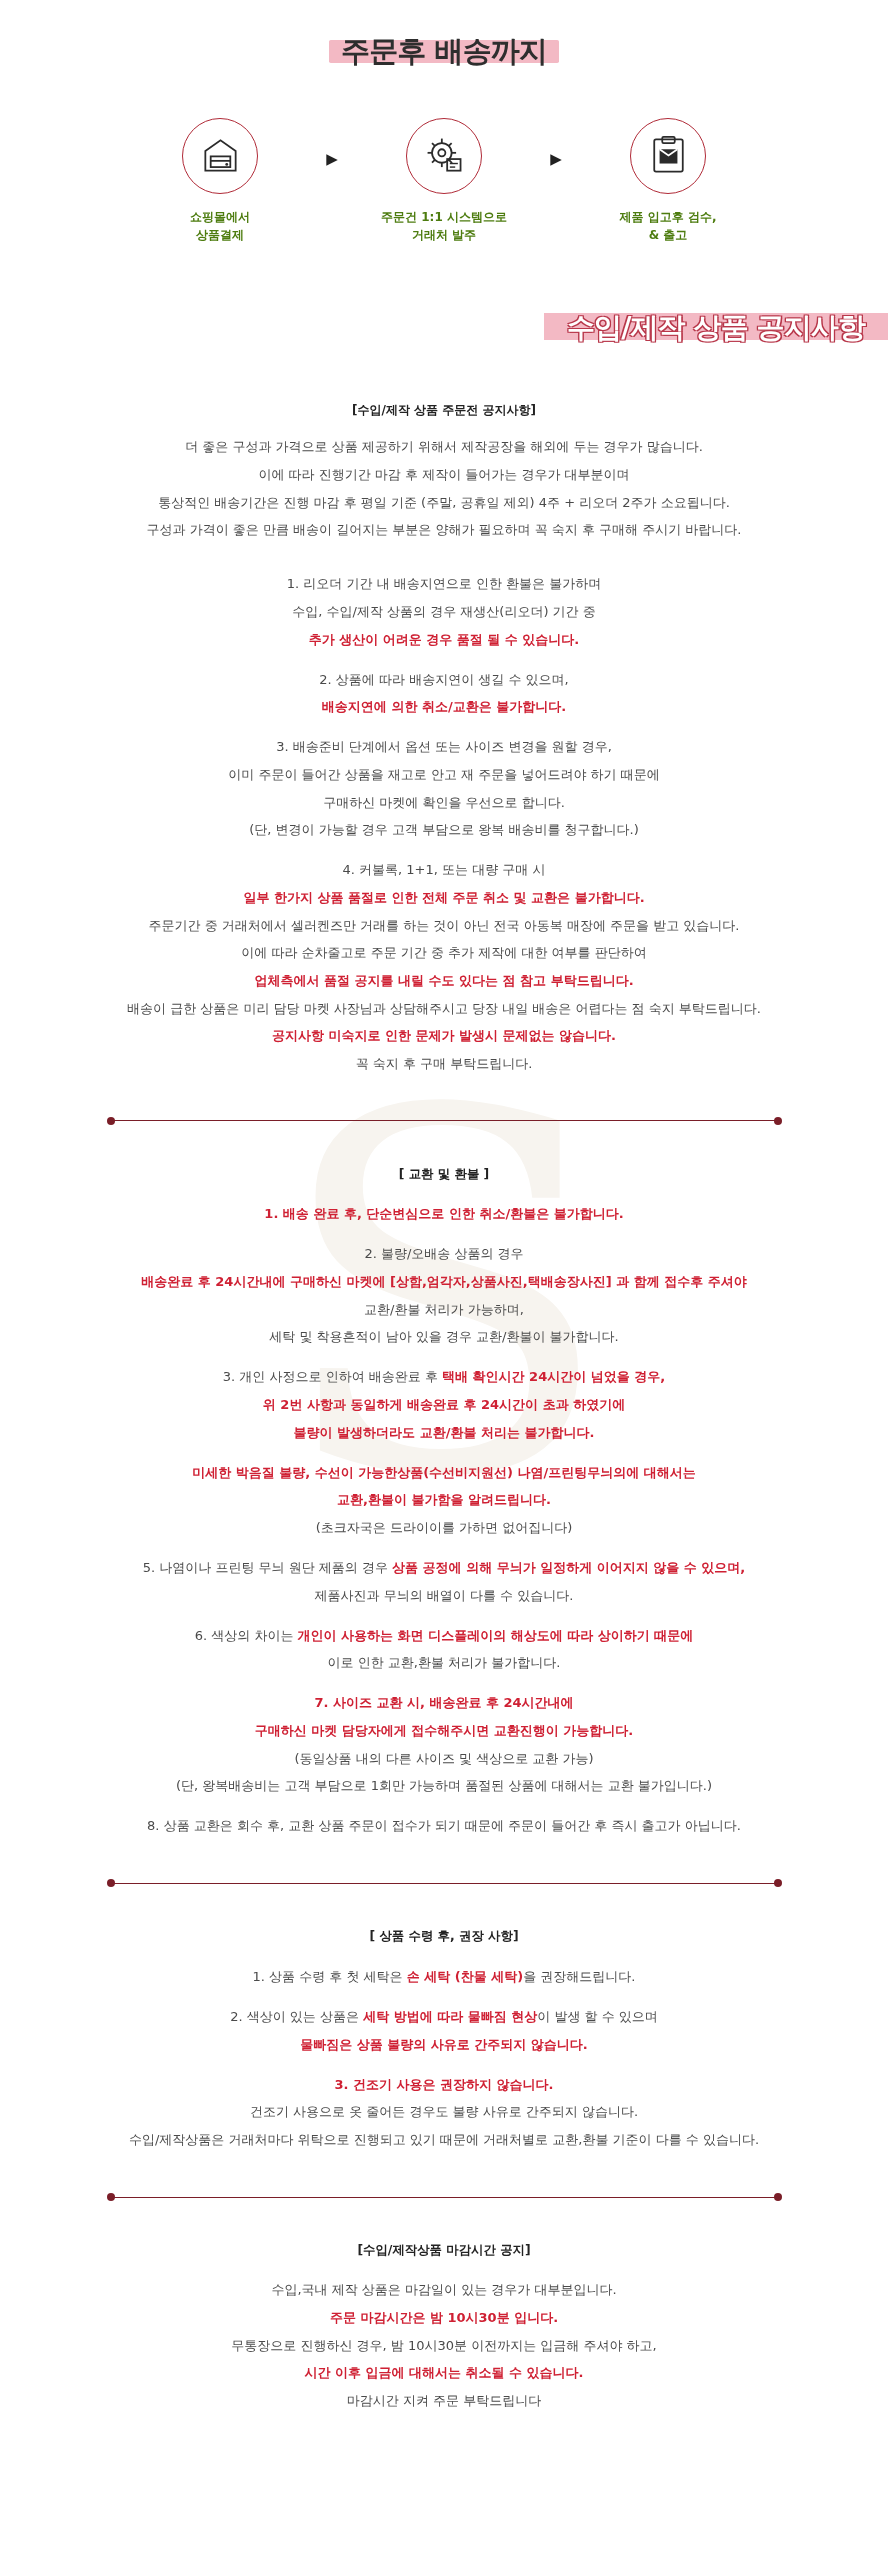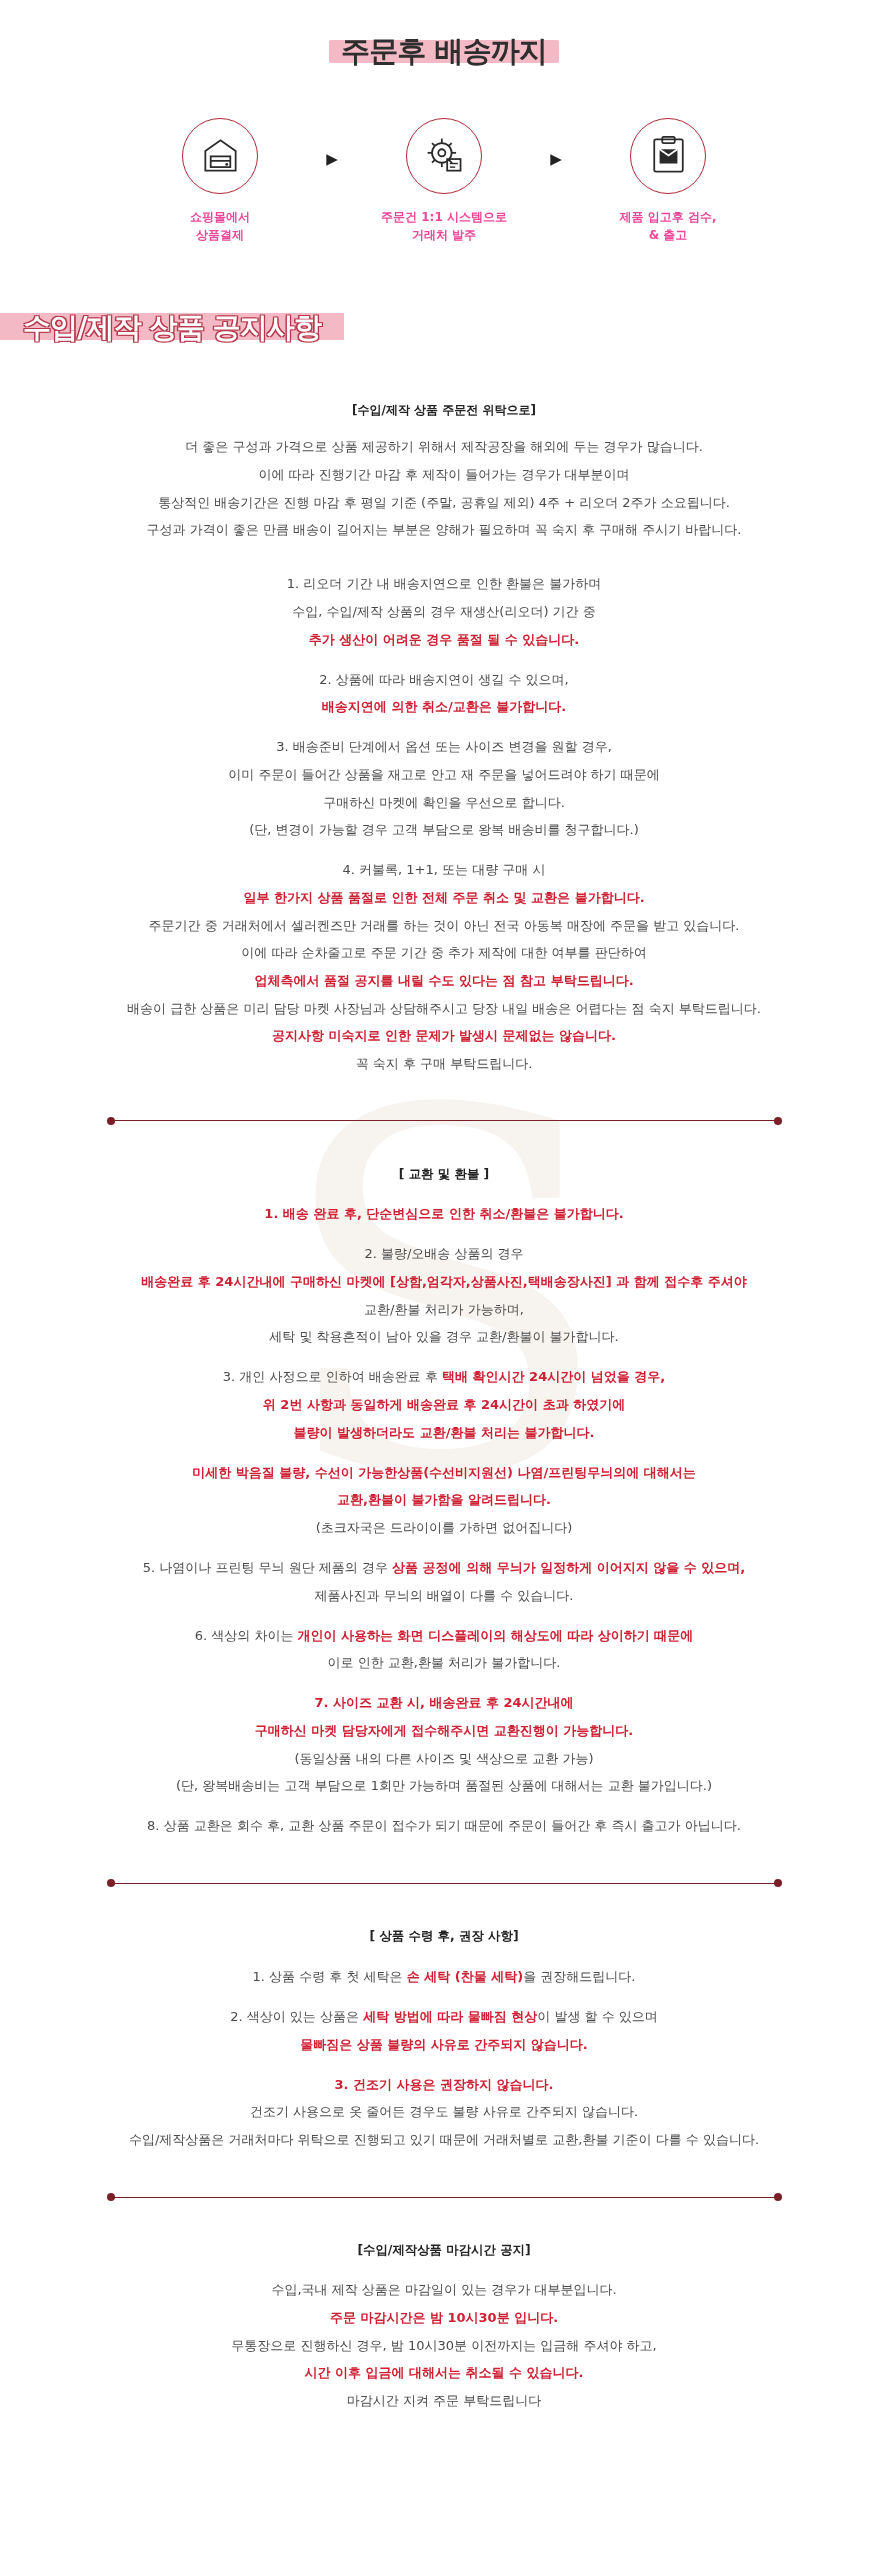--- a/index.html
+++ b/index.html
@@ -71,34 +71,34 @@
     border-radius:50%;
     margin:0 auto;
     display:flex;align-items:center;justify-content:center;
     box-sizing:border-box;
   }
   .circle svg{display:block;}
   .step-label{
     margin-top:14px;
     font-size:12px;
     line-height:1.55;
-    color:#ec4899;
+    color:#4d7c0f;
     font-weight:bold;
   }
   .arrow{
     width:46px;
     padding-top:32px;
     text-align:center;
     color:#222;
     font-size:15px;
   }
 
   
   .sec-head{
-    text-align:left;
+    text-align:right;
     margin-top:59px;
   }
   .sec-head .wrap{
     display:inline-block;
     position:relative;
     padding:5.3px 23px 7px 23px;
   }
   .sec-head .hl{
     position:absolute;
     left:0;right:0;top:9px;height:27px;
@@ -241,21 +241,21 @@
     </div>
 
     <div class="sec-head">
       <div class="wrap">
         <span class="hl"></span>
         <span class="txt">수입/제작 상품 공지사항</span>
       </div>
     </div>
 
     <div class="block">
-      <div class="b-title">[수입/제작 상품 주문전 위탁으로]</div>
+      <div class="b-title">[수입/제작 상품 주문전 공지사항]</div>
 
       <p class="p">더 좋은 구성과 가격으로 상품 제공하기 위해서 제작공장을 해외에 두는 경우가 많습니다.</p>
       <p class="p">이에 따라 진행기간 마감 후 제작이 들어가는 경우가 대부분이며</p>
       <p class="p">통상적인 배송기간은 진행 마감 후 평일 기준 (주말, 공휴일 제외) 4주 + 리오더 2주가 소요됩니다.</p>
       <p class="p">구성과 가격이 좋은 만큼 배송이 길어지는 부분은 양해가 필요하며 꼭 숙지 후 구매해 주시기 바랍니다.</p>
 
       <div class="list-item" style="margin-top:30px;">
         <p class="p">1. 리오더 기간 내 배송지연으로 인한 환불은 불가하며</p>
         <p class="p">수입, 수입/제작 상품의 경우 재생산(리오더) 기간 중</p>
         <p class="p red">추가 생산이 어려운 경우 품절 될 수 있습니다.</p>

